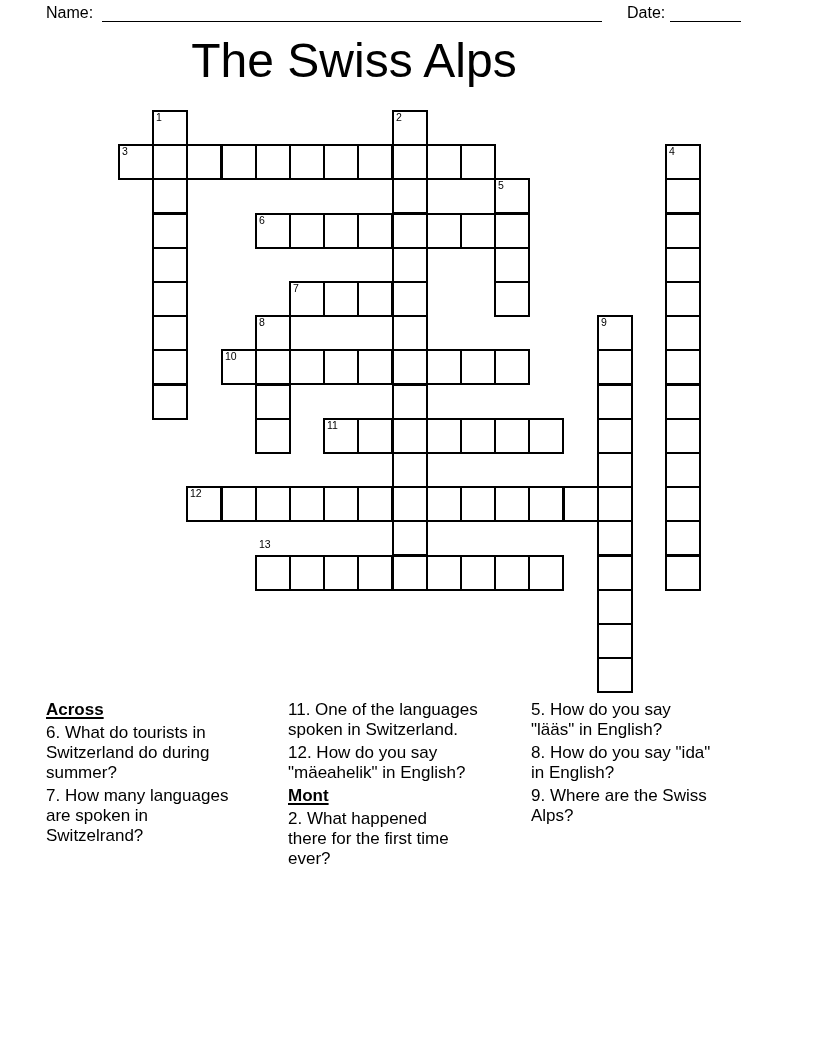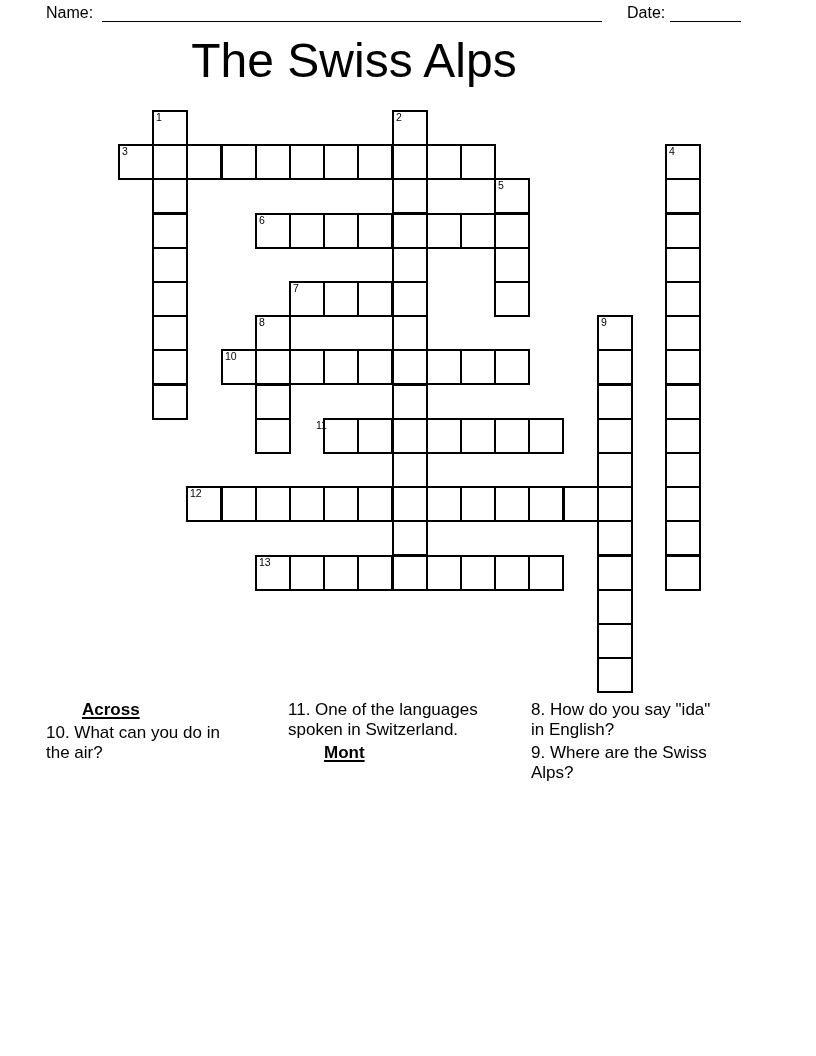--- a/index.html
+++ b/index.html
@@ -73,21 +73,20 @@
     width: 242px;
     font-size: 17px;
     line-height: 20px;
   }
   .clue-heading {
     font-weight: bold;
     text-decoration: underline;
     text-decoration-thickness: 2px;
     text-underline-offset: 2px;
     margin-bottom: 3px;
-    margin-left: 36px;
   }
   .clue { margin-bottom: 3px; }
   .clue .num { font-weight: normal; }
   .clue .txt { white-space: pre-line; }
 </style>
 </head>
 <body>
 
 <div class="page">
 
@@ -208,35 +207,46 @@
       <div class="cellnum" style="left: 156px; top: 112px;">1</div>
       <div class="cellnum" style="left: 396px; top: 112px;">2</div>
       <div class="cellnum" style="left: 122px; top: 146px;">3</div>
       <div class="cellnum" style="left: 669px; top: 146px;">4</div>
       <div class="cellnum" style="left: 498px; top: 180px;">5</div>
       <div class="cellnum" style="left: 259px; top: 215px;">6</div>
       <div class="cellnum" style="left: 293px; top: 283px;">7</div>
       <div class="cellnum" style="left: 259px; top: 317px;">8</div>
       <div class="cellnum" style="left: 601px; top: 317px;">9</div>
       <div class="cellnum" style="left: 225px; top: 351px;">10</div>
-      <div class="cellnum" style="left: 316px; top: 420px;">11</div>
+      <div class="cellnum" style="left: 327px; top: 420px;">11</div>
       <div class="cellnum" style="left: 190px; top: 488px;">12</div>
-      <div class="cellnum" style="left: 259px; top: 557px;">13</div>
+      <div class="cellnum" style="left: 259px; top: 539px;">13</div>
     </div>
 
   <div class="clue-col" id="clue-col-0" style="left:46px">
       <div class="clue-heading">Across</div>
-      <div class="clue"><span class="num">10.</span><span class="txt"> What can you do in
-the air?</span></div>
+      <div class="clue"><span class="num">6.</span><span class="txt"> What do tourists in
+Switzerland do during
+summer?</span></div>
+      <div class="clue"><span class="num">7.</span><span class="txt"> How many languages
+are spoken in
+Switzelrand?</span></div>
     </div>
   <div class="clue-col" id="clue-col-1" style="left:288px">
       <div class="clue"><span class="num">11.</span><span class="txt"> One of the languages
 spoken in Switzerland.</span></div>
+      <div class="clue"><span class="num">12.</span><span class="txt"> How do you say
+"mäeahelik" in English?</span></div>
       <div class="clue-heading">Mont</div>
+      <div class="clue"><span class="num">2.</span><span class="txt"> What happened
+there for the first time
+ever?</span></div>
     </div>
   <div class="clue-col" id="clue-col-2" style="left:531px">
+      <div class="clue"><span class="num">5.</span><span class="txt"> How do you say
+"lääs" in English?</span></div>
       <div class="clue"><span class="num">8.</span><span class="txt"> How do you say "ida"
 in English?</span></div>
       <div class="clue"><span class="num">9.</span><span class="txt"> Where are the Swiss
 Alps?</span></div>
     </div>
 
 </div>
 
 </body></html>

